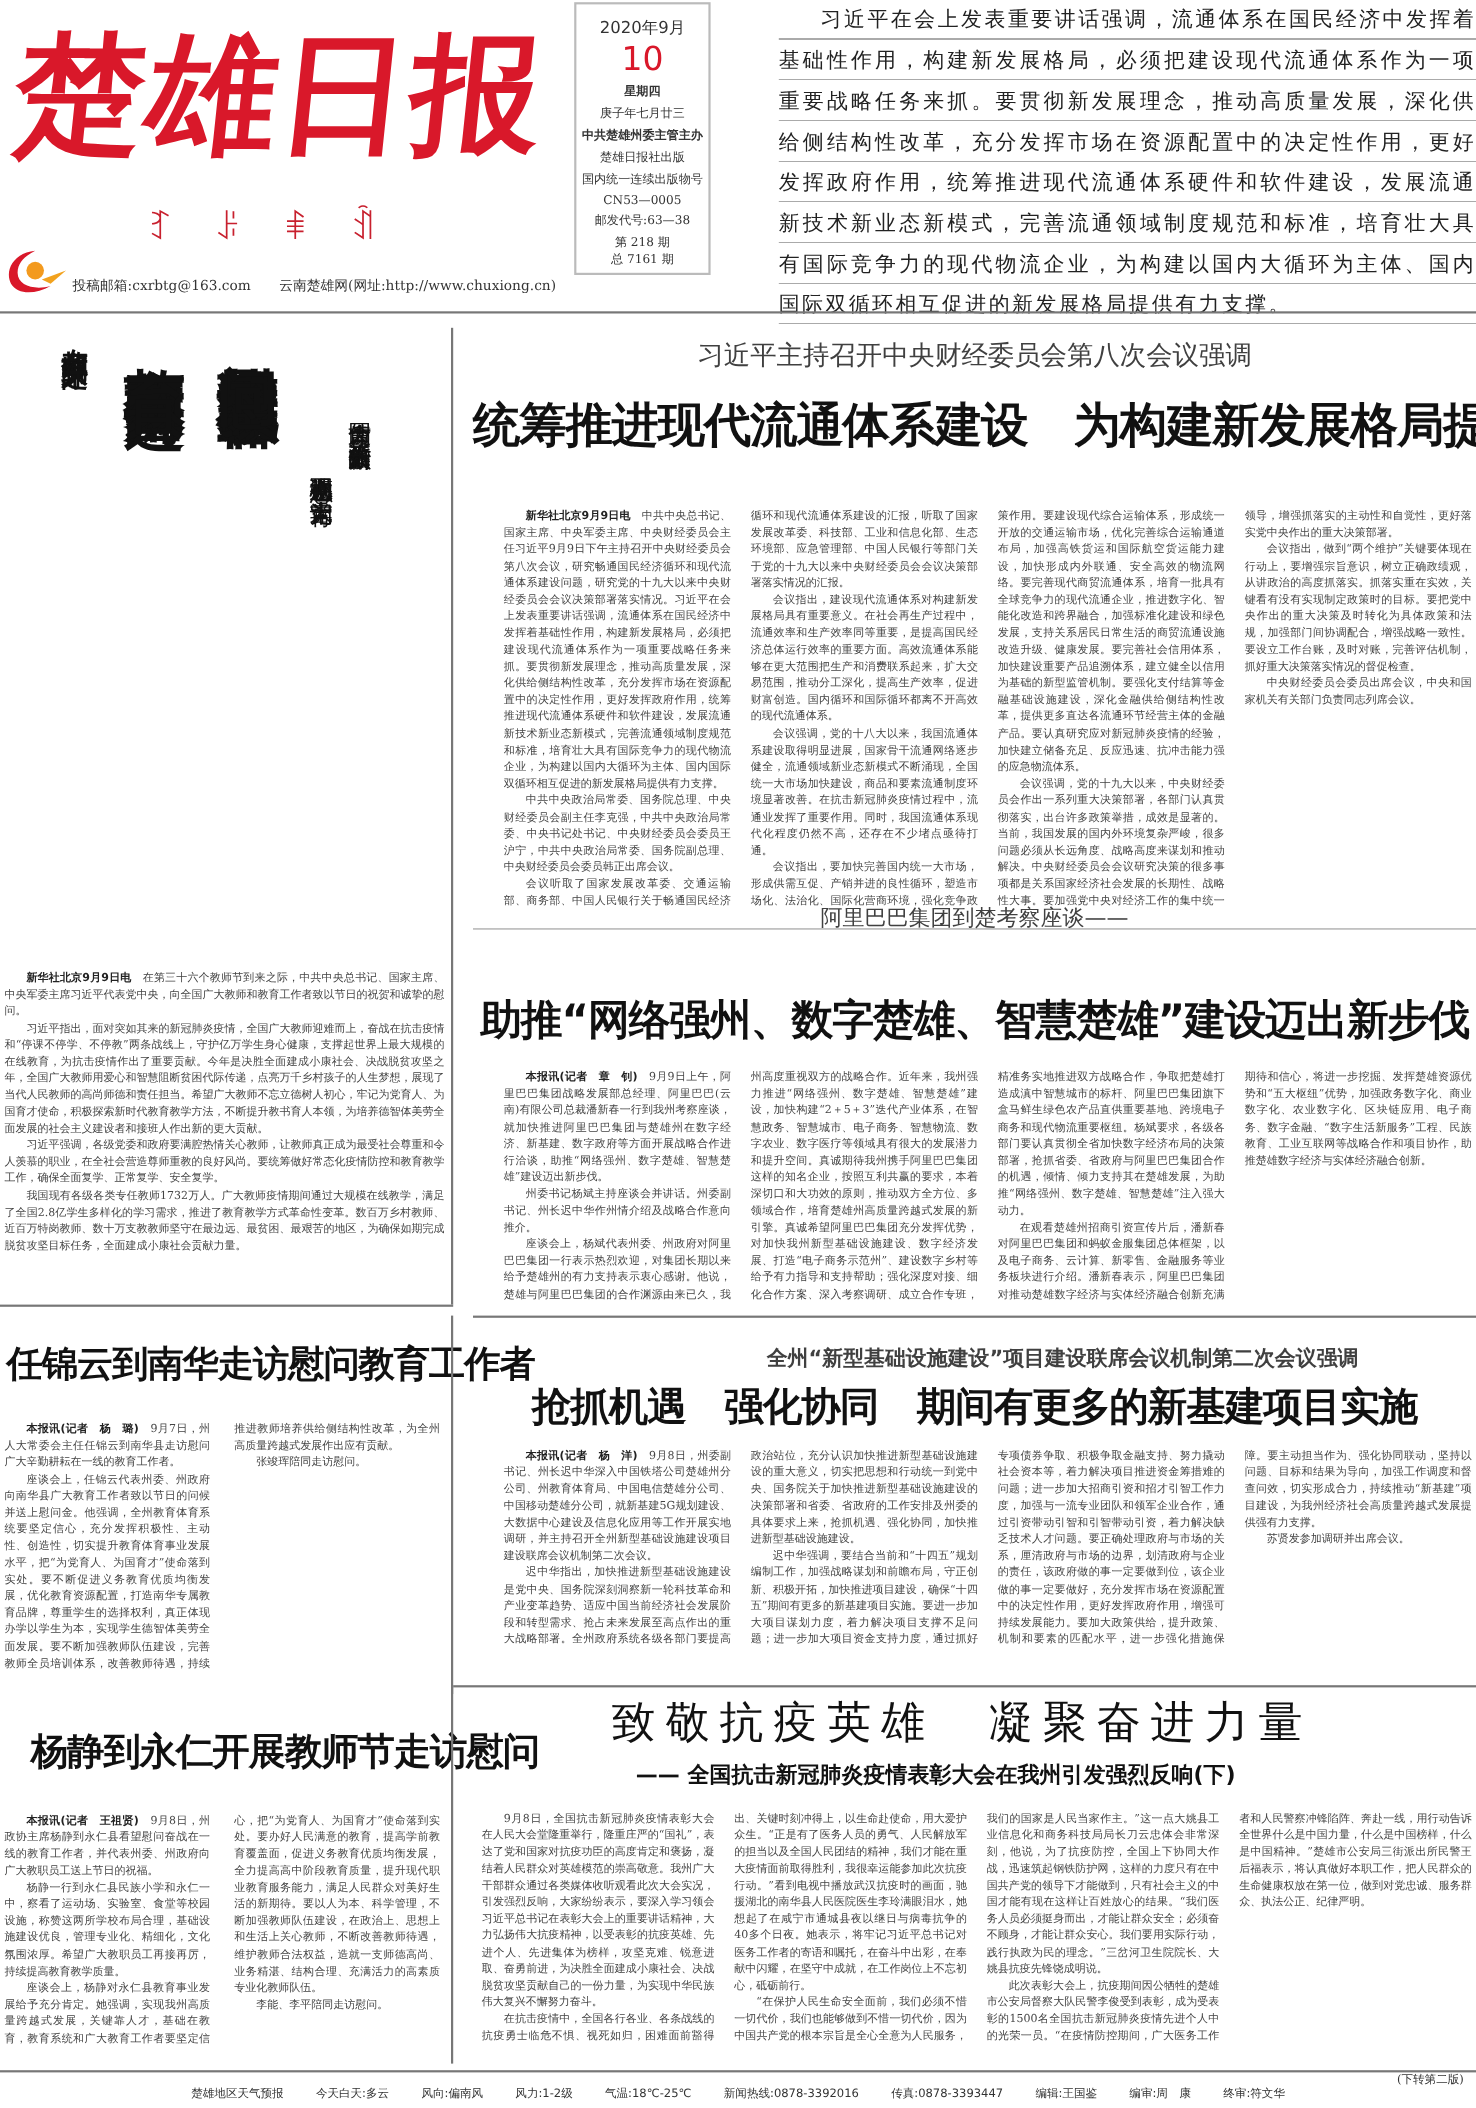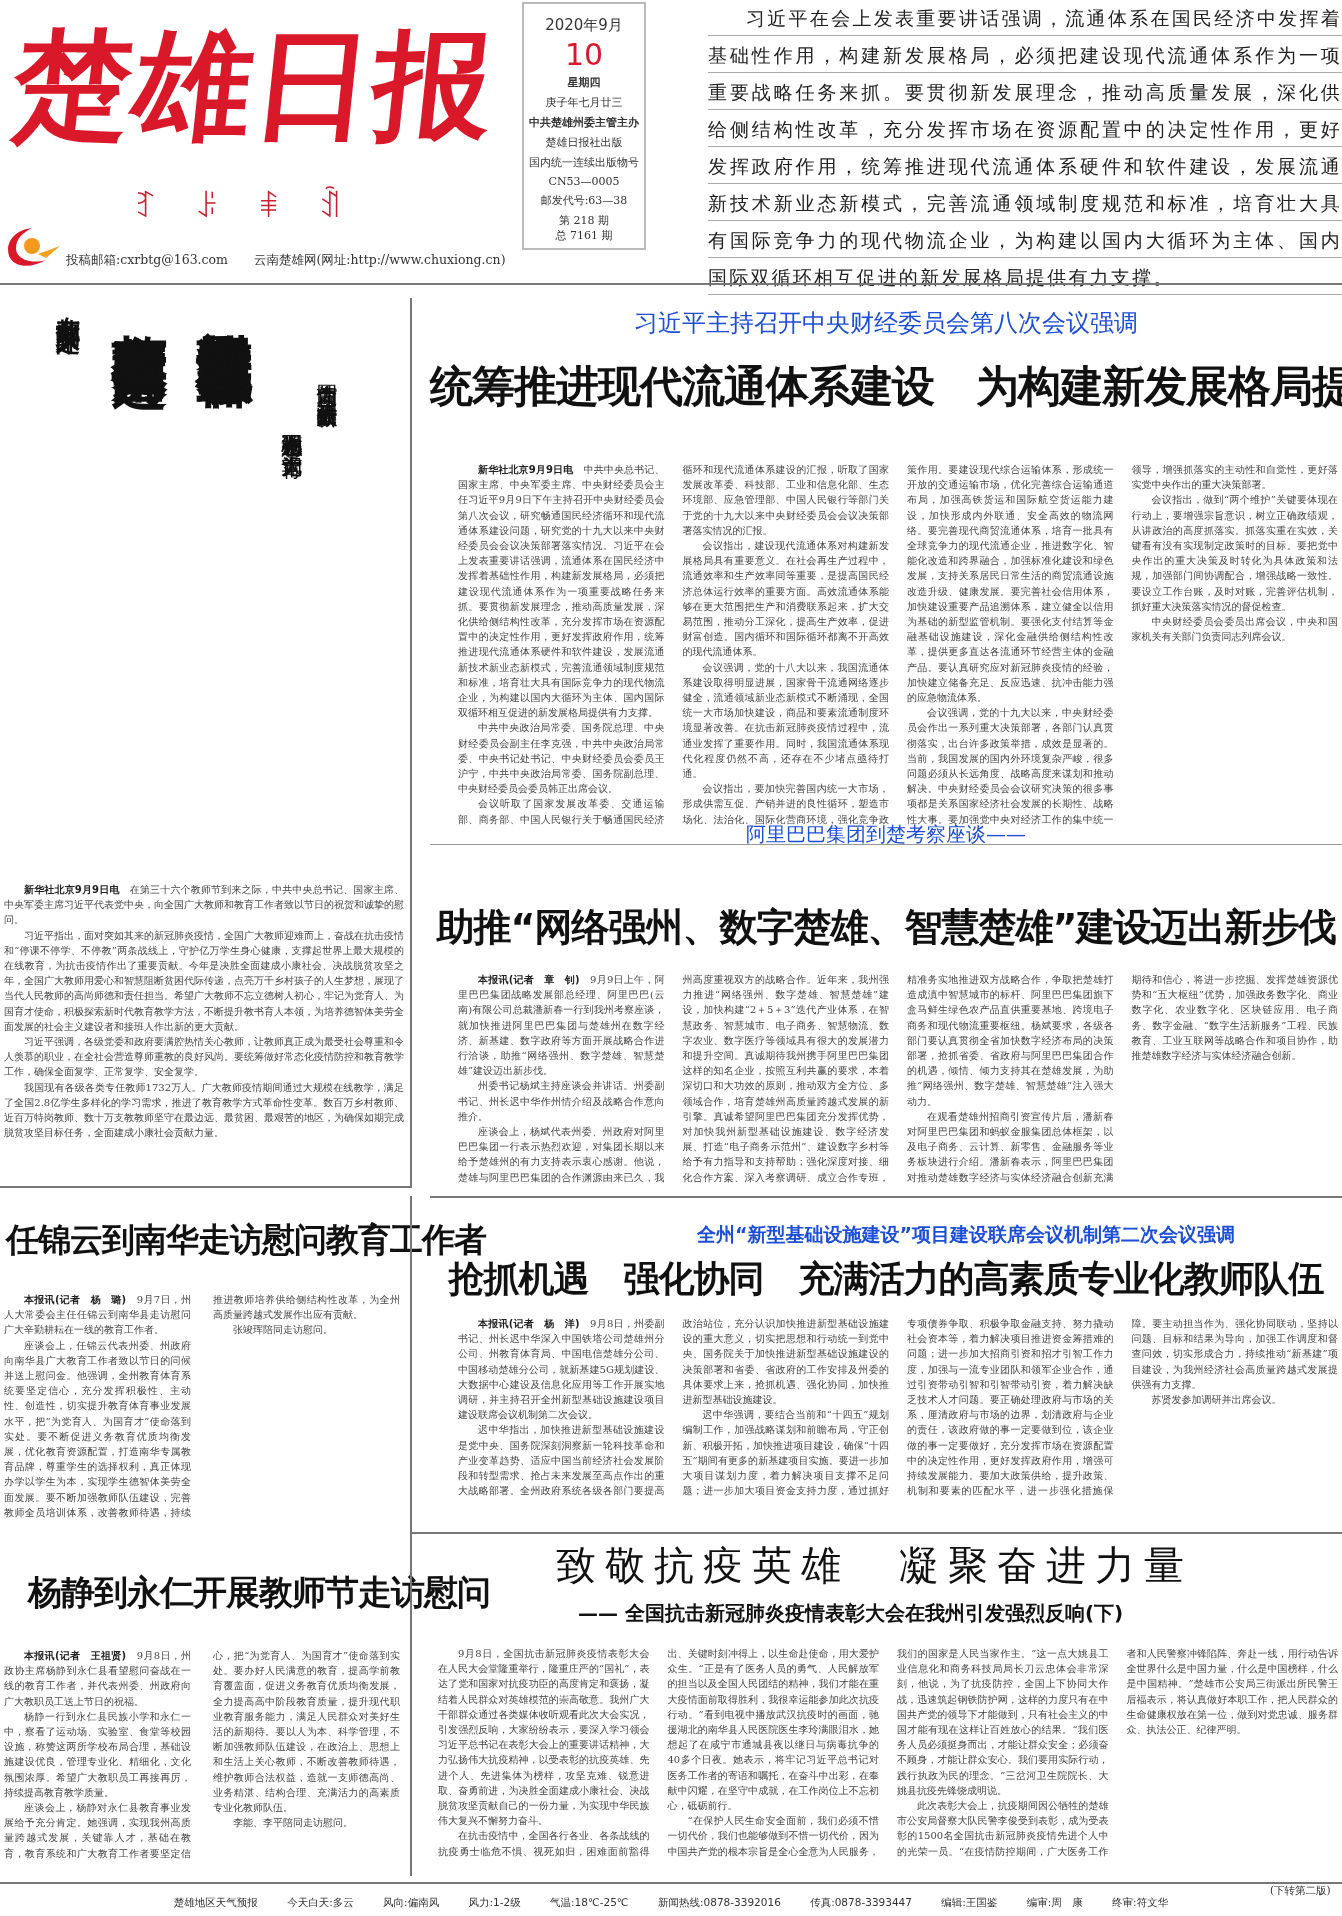--- a/index.html
+++ b/index.html
@@ -34,21 +34,21 @@
   .v-main1 { left: 110px; top: 312px; font-size: 56px; letter-spacing: -2px; line-height: 60px; }
   .v-main2 { left: 195px; top: 312px; font-size: 56px; letter-spacing: -2px; line-height: 60px; }
   .v-sub1 { left: 313px; top: 368px; font-size: 21px; font-weight: normal; letter-spacing: 0; }
   .v-sub2 { left: 278px; top: 418px; font-size: 21px; font-weight: normal; letter-spacing: 0; }
 
   .body-text { font-size: 10px; line-height: 15.2px; color: #444; text-align: justify; }
   .body-text p { text-indent: 2em; }
   .body-text b { color: #222; font-family: "DejaVu Sans", sans-serif; }
   .cols2 { column-count: 2; column-gap: 22px; }
 
-  .kicker { font-family: "DejaVu Sans", sans-serif; font-size: 24px; color: #1d4ed8; text-align: center; white-space: nowrap; }
+  .kicker { font-family: "DejaVu Sans", sans-serif; font-size: 24px; color: #404040; text-align: center; white-space: nowrap; }
   .headline { font-family: "DejaVu Sans", sans-serif; font-weight: bold; color: #111; text-align: center; white-space: nowrap; letter-spacing: -1px; }
 
   .footer { left: 0; top: 1896px; width: 1342px; font-family: "DejaVu Sans", sans-serif; font-size: 10.5px; color: #333; text-align: center; white-space: nowrap; }
   .footer span { margin: 0 13px; }
   .turnover { font-size: 10.5px; color: #333; }
 </style>
 </head>
 <body>
 
 <div class="abs logo">
@@ -136,21 +136,21 @@
 <div class="abs headline" style="left:6px;top:1218px;width:400px;font-size:33px;text-align:left;">任锦云到南华走访慰问教育工作者</div>
 <div class="abs body-text cols2" style="left:4px;top:1292px;width:396px;height:240px;column-fill:auto;">
   <p><b>本报讯(记者　杨　璐)</b>　<span>9月7日，州人大常委会主任任锦云到南华县走访慰问广大辛勤耕耘在一线的教育工作者。</span></p>
   <p>座谈会上，任锦云代表州委、州政府向南华县广大教育工作者致以节日的问候并送上慰问金。他强调，全州教育体育系统要坚定信心，充分发挥积极性、主动性、创造性，切实提升教育体育事业发展水平，把“为党育人、为国育才”使命落到实处。要不断促进义务教育优质均衡发展，优化教育资源配置，打造南华专属教育品牌，尊重学生的选择权利，真正体现办学以学生为本，实现学生德智体美劳全面发展。要不断加强教师队伍建设，完善教师全员培训体系，改善教师待遇，持续推进教师培养供给侧结构性改革，为全州高质量跨越式发展作出应有贡献。</p>
   <p>张竣珲陪同走访慰问。</p>
 </div>
 
 <div class="abs rule-v" style="left:410px;top:1196px;height:344px;"></div>
 
 <div class="abs kicker" style="left:430px;top:1222px;width:1072px;font-size:19px;font-weight:bold;">全州“新型基础设施建设”项目建设联席会议机制第二次会议强调</div>
-<div class="abs headline" style="left:430px;top:1255px;width:912px;font-size:36px;">抢抓机遇　强化协同　充满活力的高素质专业化教师队伍</div>
+<div class="abs headline" style="left:430px;top:1255px;width:912px;font-size:36px;">抢抓机遇　强化协同　期间有更多的新基建项目实施</div>
 <div class="abs body-text" style="left:458px;top:1316px;width:880px;height:196px;column-count:4;column-gap:18px;column-fill:auto;">
   <p><b>本报讯(记者　杨　洋)</b>　<span>9月8日，州委副书记、州长迟中华深入中国铁塔公司楚雄州分公司、州教育体育局、中国电信楚雄分公司、中国移动楚雄分公司，就新基建5G规划建设、大数据中心建设及信息化应用等工作开展实地调研，并主持召开全州新型基础设施建设项目建设联席会议机制第二次会议。</span></p>
   <p>迟中华指出，加快推进新型基础设施建设是党中央、国务院深刻洞察新一轮科技革命和产业变革趋势、适应中国当前经济社会发展阶段和转型需求、抢占未来发展至高点作出的重大战略部署。全州政府系统各级各部门要提高政治站位，充分认识加快推进新型基础设施建设的重大意义，切实把思想和行动统一到党中央、国务院关于加快推进新型基础设施建设的决策部署和省委、省政府的工作安排及州委的具体要求上来，抢抓机遇、强化协同，加快推进新型基础设施建设。</p>
   <p>迟中华强调，要结合当前和“十四五”规划编制工作，加强战略谋划和前瞻布局，守正创新、积极开拓，加快推进项目建设，确保“十四五”期间有更多的新基建项目实施。要进一步加大项目谋划力度，着力解决项目支撑不足问题；进一步加大项目资金支持力度，通过抓好专项债券争取、积极争取金融支持、努力撬动社会资本等，着力解决项目推进资金筹措难的问题；进一步加大招商引资和招才引智工作力度，加强与一流专业团队和领军企业合作，通过引资带动引智和引智带动引资，着力解决缺乏技术人才问题。要正确处理政府与市场的关系，厘清政府与市场的边界，划清政府与企业的责任，该政府做的事一定要做到位，该企业做的事一定要做好，充分发挥市场在资源配置中的决定性作用，更好发挥政府作用，增强可持续发展能力。要加大政策供给，提升政策、机制和要素的匹配水平，进一步强化措施保障。要主动担当作为、强化协同联动，坚持以问题、目标和结果为导向，加强工作调度和督查问效，切实形成合力，持续推动“新基建”项目建设，为我州经济社会高质量跨越式发展提供强有力支撑。</p>
   <p>苏贤发参加调研并出席会议。</p>
 </div>
 
 <div class="abs rule-h" style="left:412px;top:1532px;width:930px;"></div>
 
 <div class="abs headline" style="left:28px;top:1570px;width:380px;font-size:34px;text-align:left;">杨静到永仁开展教师节走访慰问</div>

